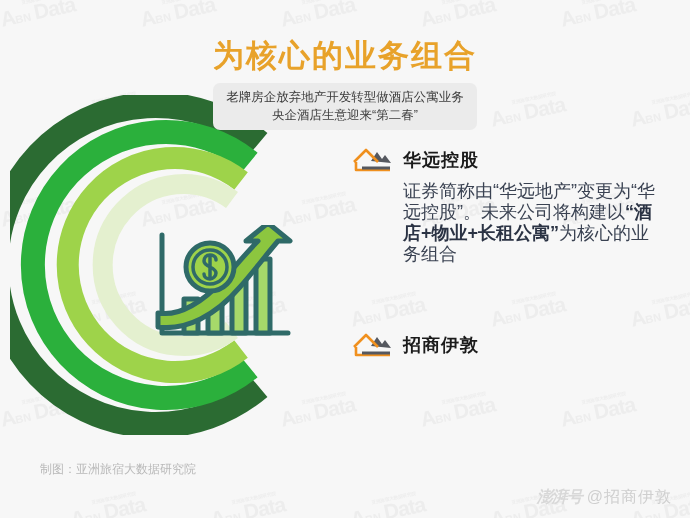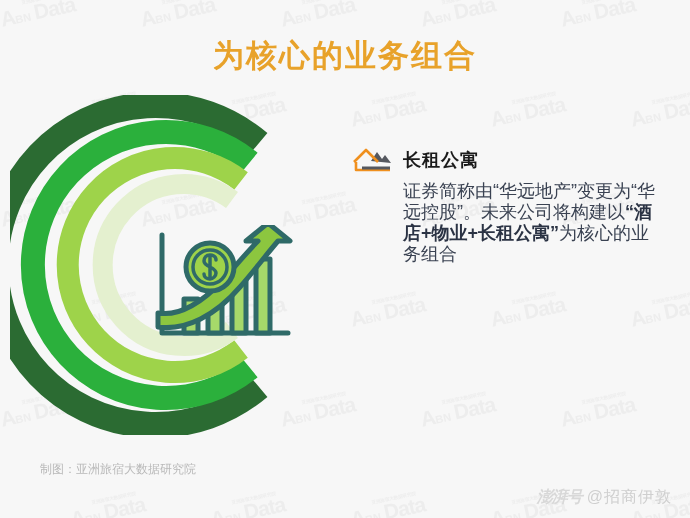--- a/index.html
+++ b/index.html
@@ -251,38 +251,51 @@
 
       <circle cx="70" cy="42" r="24" fill="#9ed34a"></circle>
       <circle cx="70" cy="42" r="17" fill="none" stroke-width="3.5"></circle>
       <path d="M 70 30 L 70 54 M 76 35 C 76 31, 72 30, 70 30 C 66 30, 64 33, 64 36
                C 64 42, 76 42, 76 48 C 76 51, 73 54, 70 54 C 67 54, 64 52, 64 49" stroke-width="3.5" fill="none"></path>
     </g>
   </svg>
 
   <div class="header">
     <div class="title">为核心的业务组合</div>
+    <div class="subtitle-badge">
+      <span class="subtitle-line">老牌房企放弃地产开发转型做酒店公寓业务</span>
+      <span class="subtitle-line">央企酒店生意迎来“第二春”</span>
+    </div>
   </div>
 
   <div class="sections">
 
     <div class="section">
       <div class="section-head">
         <svg class="house-icon" viewBox="0 0 40 32" xmlns="http://www.w3.org/2000/svg" fill="none">
           <path d="M 19 17 L 25 8 L 30 15 L 33 11 L 39 19 Z" fill="#55585f"></path>
           <path d="M 2 18 L 14 6 L 26 18" stroke="#f0901e" stroke-width="2.6" stroke-linejoin="round"></path>
           <path d="M 4 18 L 4 26 L 38 26" stroke="#f0901e" stroke-width="2.6" stroke-linejoin="round"></path>
           <path d="M 10 24 L 38 24" stroke="#55585f" stroke-width="3"></path>
         </svg>
-        <div class="section-title">长租公寓</div>
+        <div class="section-title">华远控股</div>
       </div>
       <div class="section-body">证券简称由“华远地产”变更为“华远控股”。未来公司将构建以<b>“酒店+物业+长租公寓”</b>为核心的业务组合</div>
     </div>
 
     <div class="section">
+      <div class="section-head">
+        <svg class="house-icon" viewBox="0 0 40 32" xmlns="http://www.w3.org/2000/svg" fill="none">
+          <path d="M 19 17 L 25 8 L 30 15 L 33 11 L 39 19 Z" fill="#55585f"></path>
+          <path d="M 2 18 L 14 6 L 26 18" stroke="#f0901e" stroke-width="2.6" stroke-linejoin="round"></path>
+          <path d="M 4 18 L 4 26 L 38 26" stroke="#f0901e" stroke-width="2.6" stroke-linejoin="round"></path>
+          <path d="M 10 24 L 38 24" stroke="#55585f" stroke-width="3"></path>
+        </svg>
+        <div class="section-title">招商伊敦</div>
+      </div>
     </div>
 
   </div>
 
   <div class="credit">制图：亚洲旅宿大数据研究院</div>
 
   <div class="brand">
     <span class="brand-logo">澎湃号</span>
     <span class="brand-name">@招商伊敦</span>
   </div>

